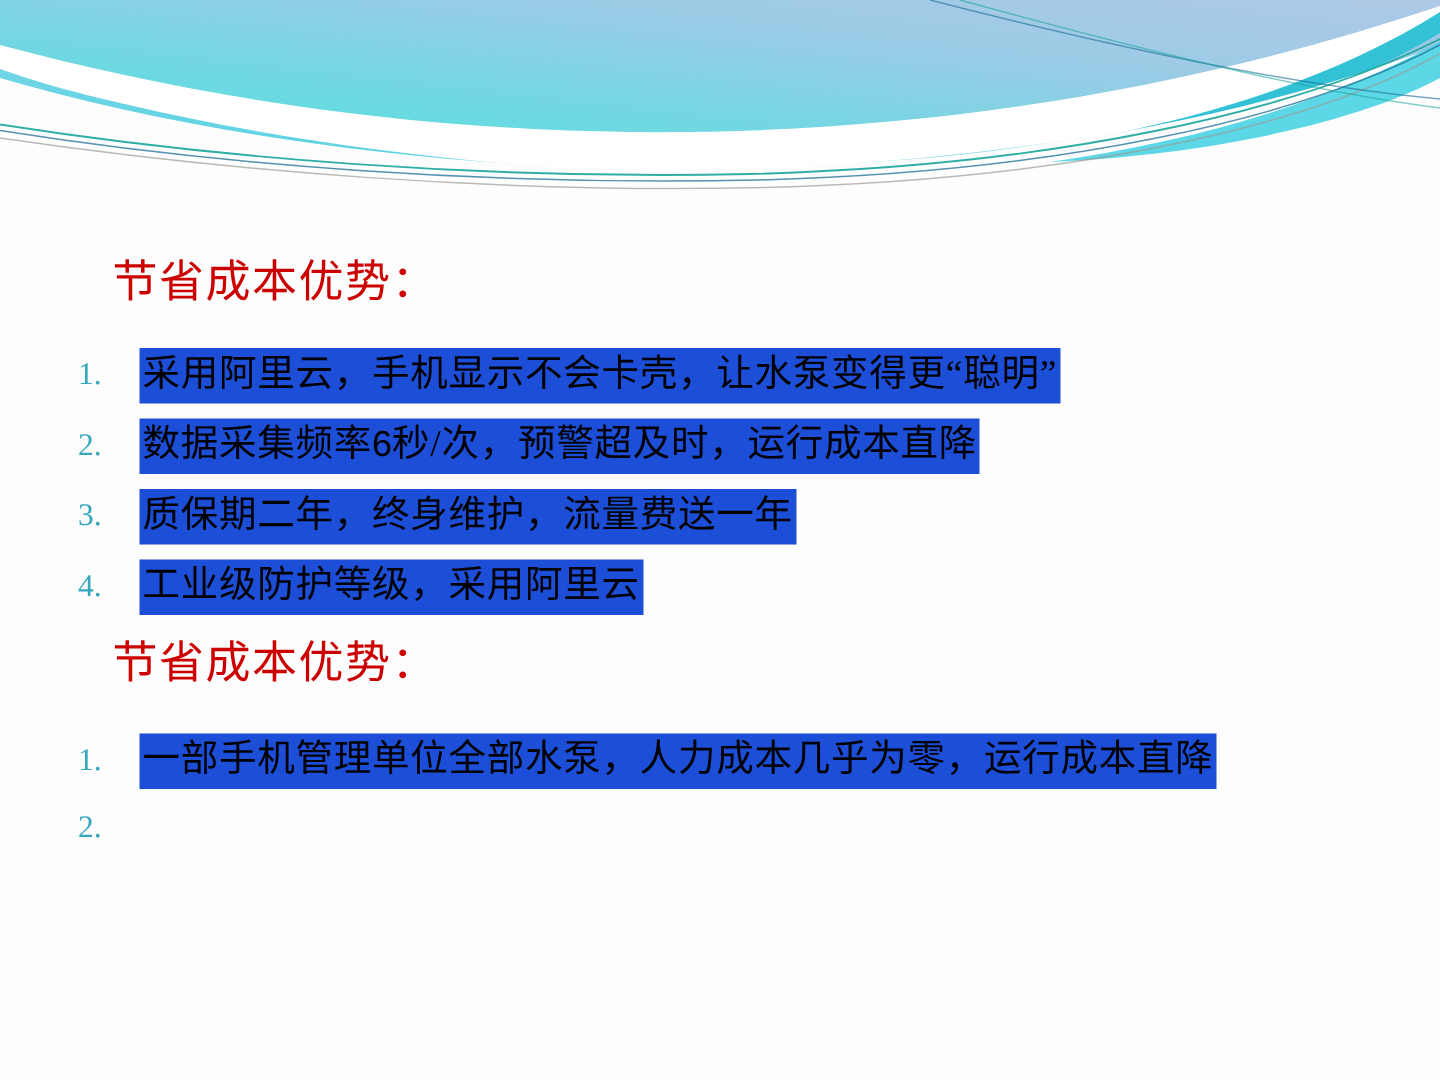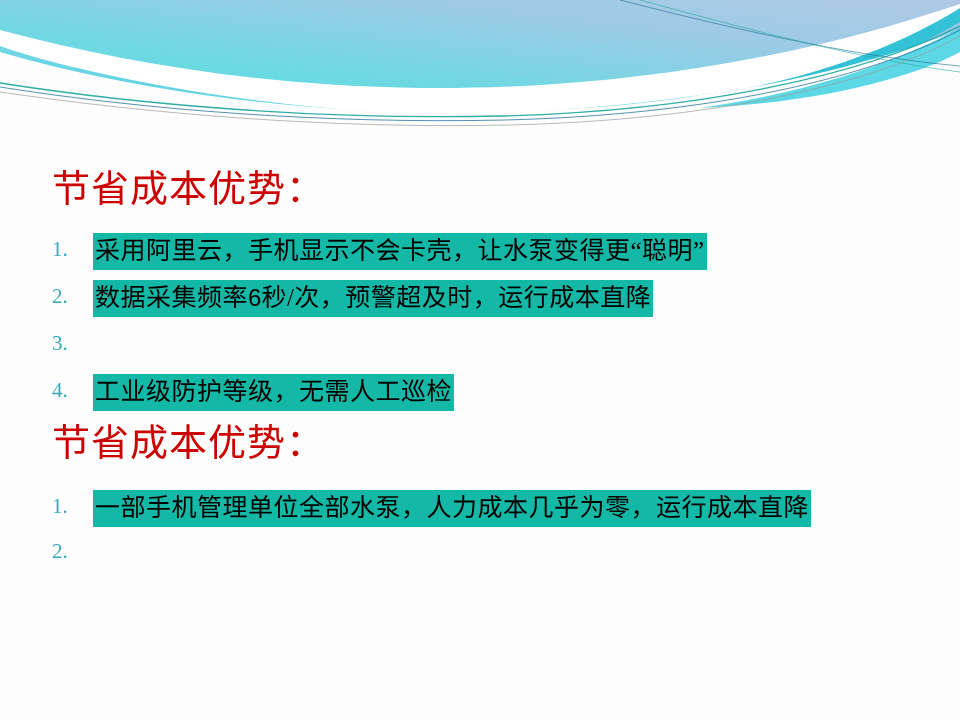--- a/index.html
+++ b/index.html
@@ -37,23 +37,23 @@
   .section {
     position: absolute;
     left: 0;
     width: 960px;
   }
   #section-0 { top: 166px; }
   #section-1 { top: 420px; }
 
   .section-heading {
     margin: 0;
-    padding: 0 0 0 52px;
+    padding: 0 0 0 75px;
     font-family: "Liberation Serif", "DejaVu Serif", serif;
-    font-size: 38px;
+    font-size: 30px;
     line-height: 46px;
     font-weight: 400;
     color: #CC0000;
     letter-spacing: 1px;
     white-space: nowrap;
   }
   .bullet-list {
     list-style: none;
     margin: 0;
     padding: 0;
@@ -79,21 +79,21 @@
     font-size: 21px;
     color: #36A8BC;
   }
   .bullet-text {
     display: inline-block;
     margin-left: 93px;
     font-family: "Liberation Serif", "DejaVu Serif", serif;
     font-size: 25px;
     line-height: 34px;
     color: #000000;
-    background: #14b8a6;
+    background: #1d4ed8;
     padding: 1px 2px 2px 2px;
     letter-spacing: 0.5px;
     vertical-align: middle;
   }
   .bullet-text .latin {
     font-family: "Liberation Sans", "DejaVu Sans", sans-serif;
     font-size: 24px;
     letter-spacing: 0;
   }
 </style>
@@ -157,25 +157,26 @@
           <span class="bullet-text"><span>采用阿里云，手机显示不会卡壳，让水泵变得更“聪明”</span><span class="latin"></span><span></span></span>
         </li>
 
         <li class="bullet-item">
           <span class="bullet-marker">2.</span>
           <span class="bullet-text"><span>数据采集频率</span><span class="latin">6</span><span>秒/次，预警超及时，运行成本直降</span></span>
         </li>
 
         <li class="bullet-item">
           <span class="bullet-marker">3.</span>
+          <span class="bullet-text"><span>质保期二年，终身维护，流量费送一年</span><span class="latin"></span><span></span></span>
         </li>
 
         <li class="bullet-item">
           <span class="bullet-marker">4.</span>
-          <span class="bullet-text"><span>工业级防护等级，无需人工巡检</span><span class="latin"></span><span></span></span>
+          <span class="bullet-text"><span>工业级防护等级，采用阿里云</span><span class="latin"></span><span></span></span>
         </li>
 
       </ol>
     </div>
 
     <div class="section" id="section-1">
       <h2 class="section-heading">节省成本优势：</h2>
       <ol class="bullet-list">
 
         <li class="bullet-item">

